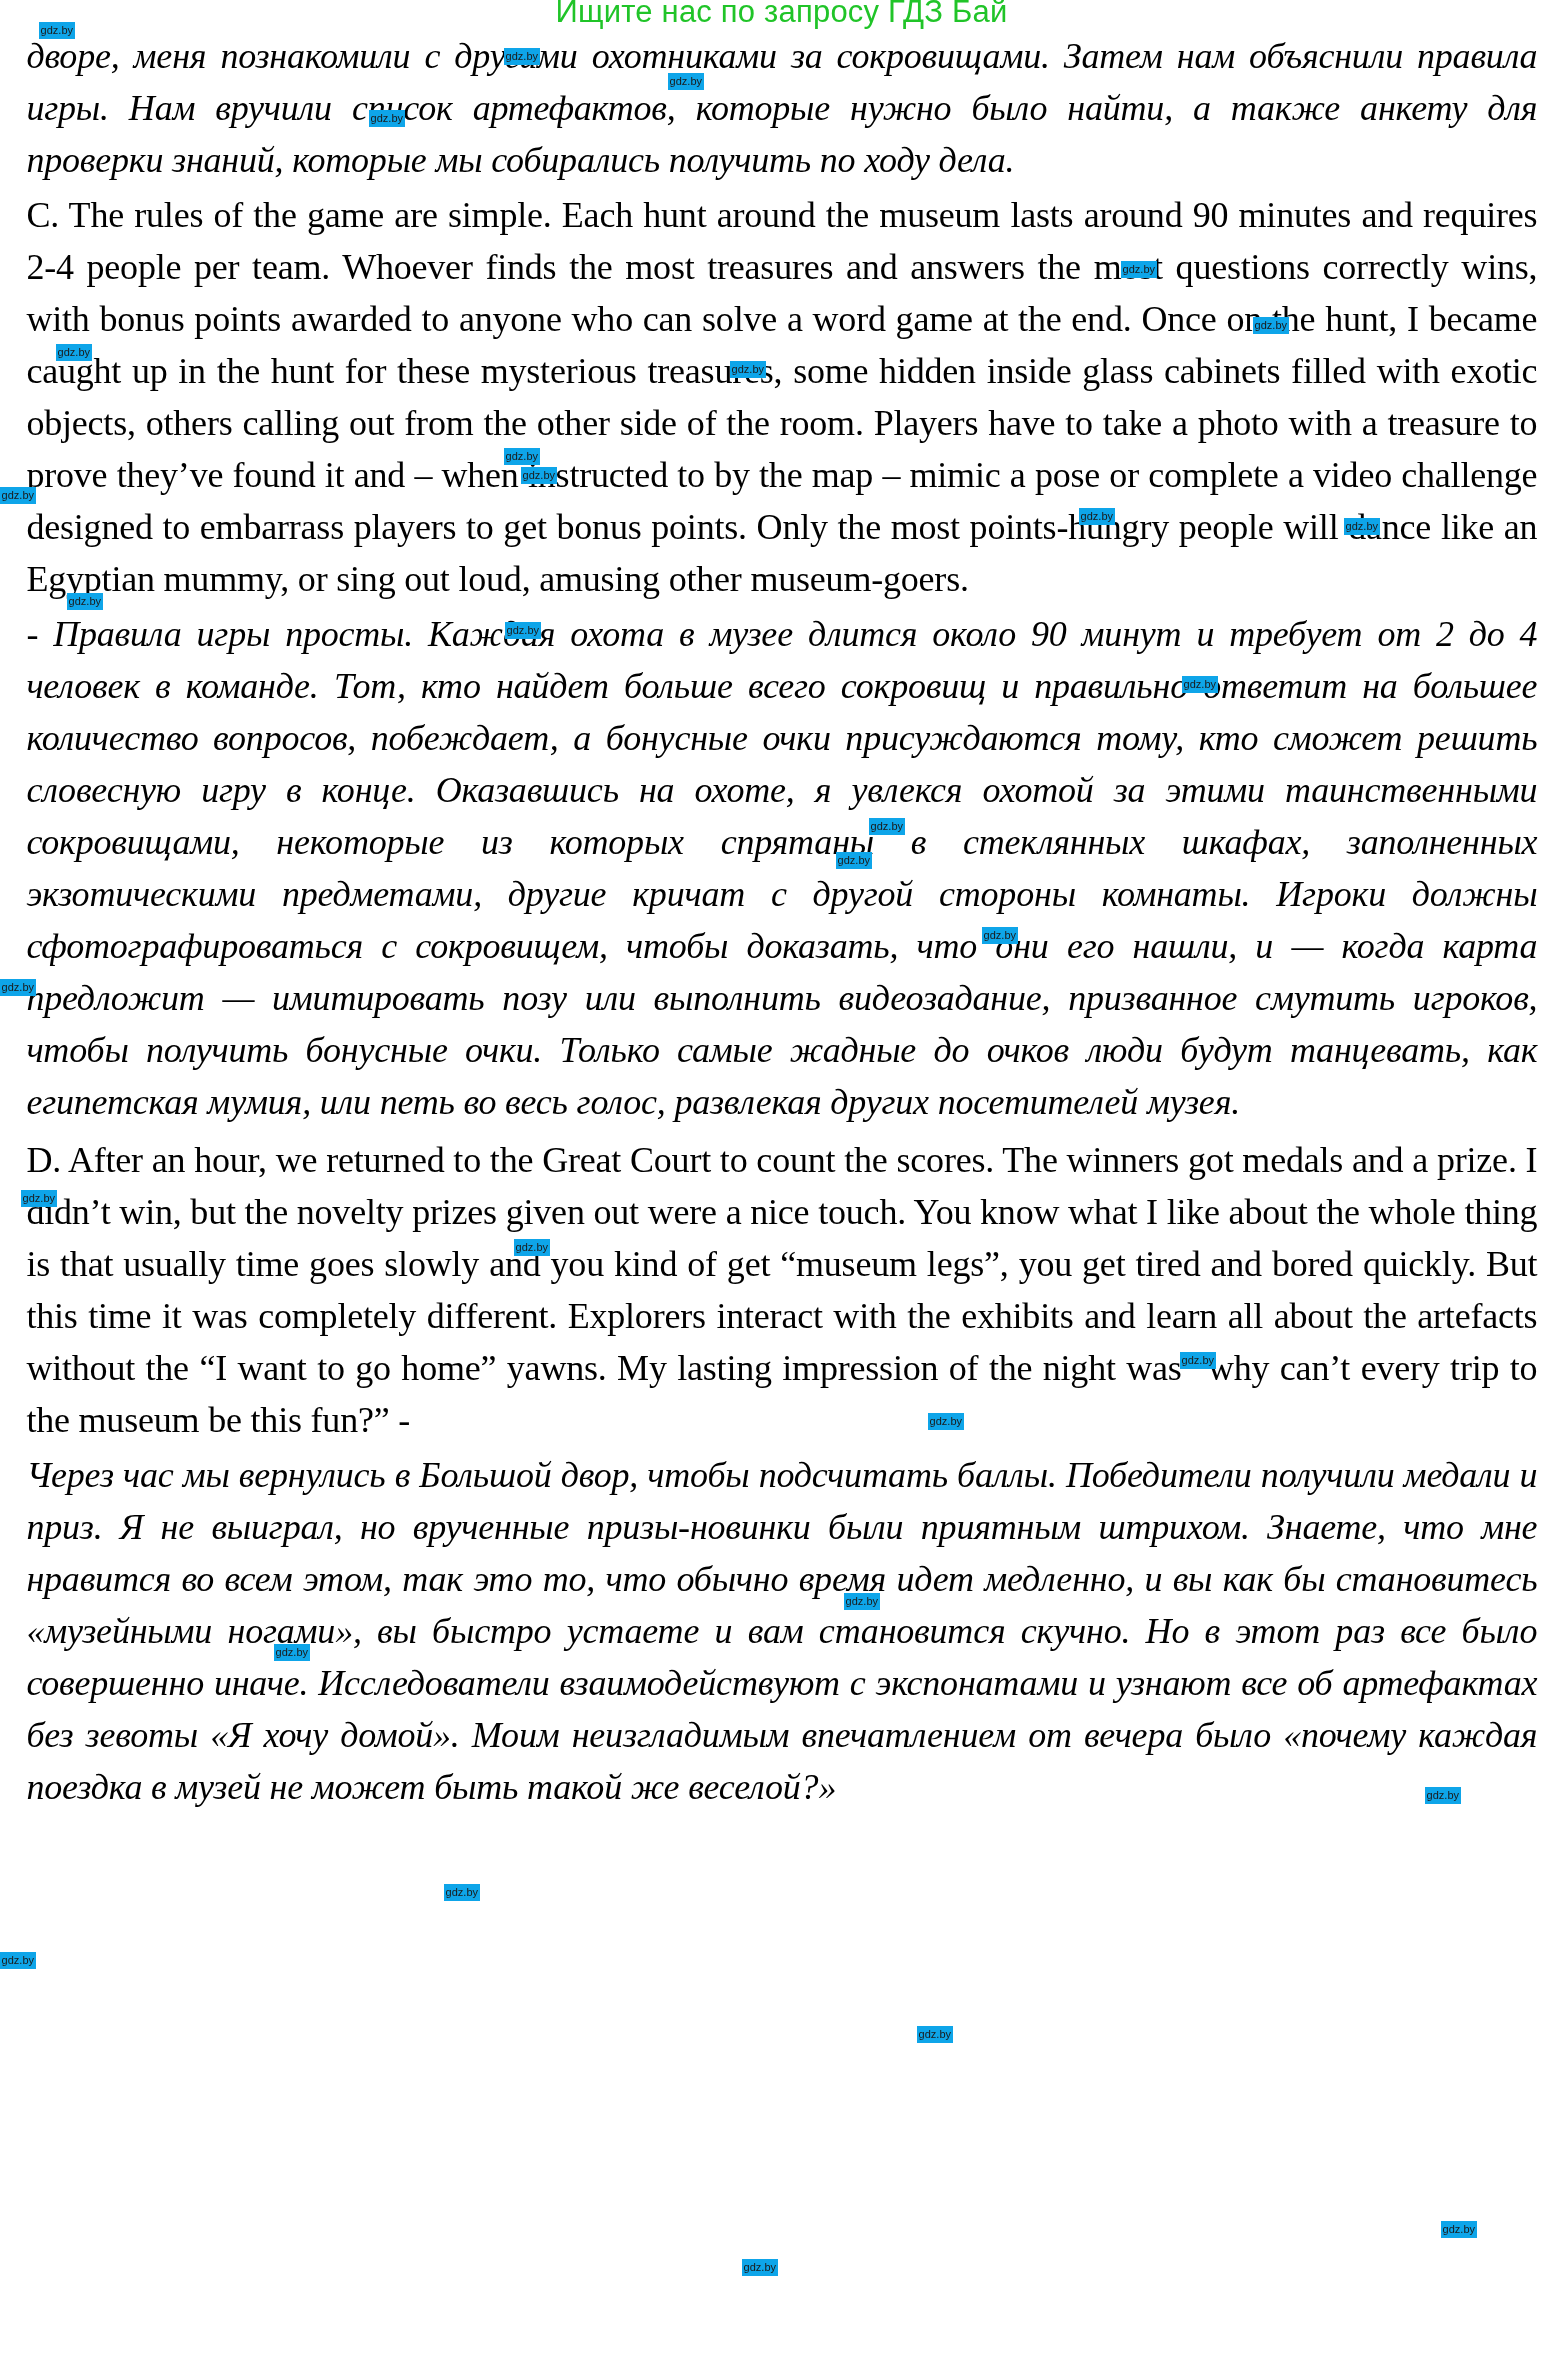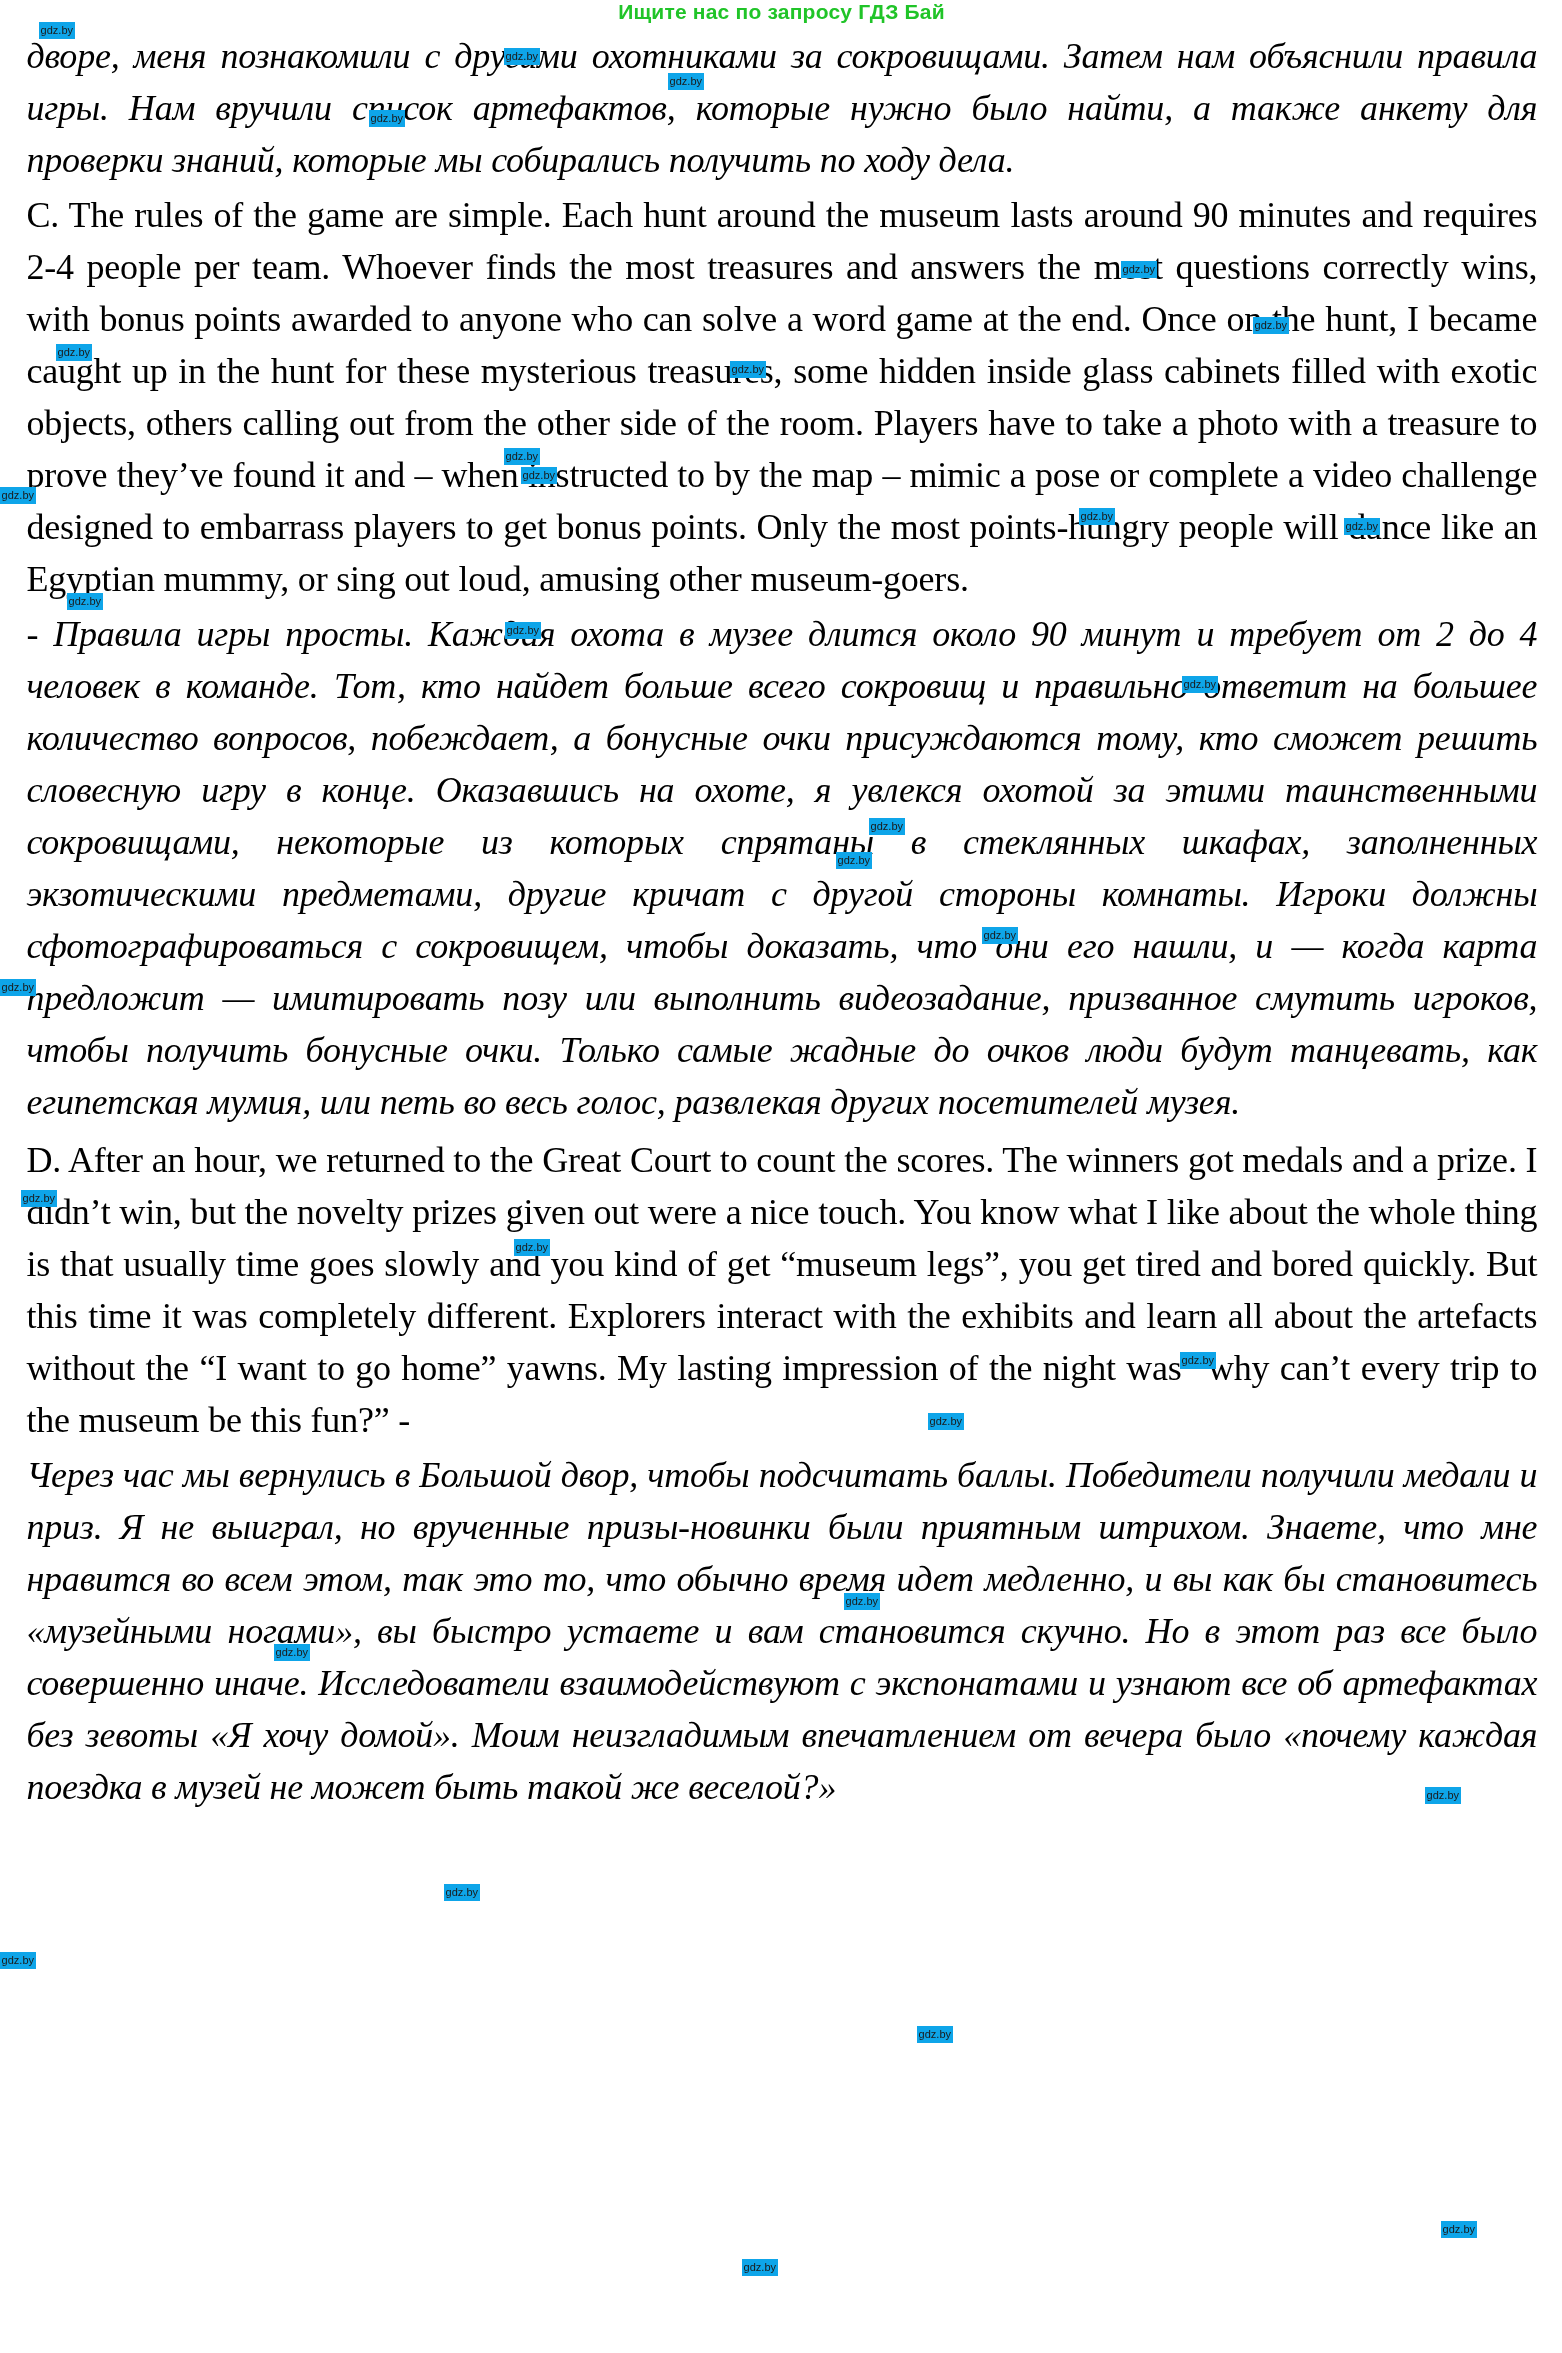--- a/index.html
+++ b/index.html
@@ -25,22 +25,22 @@
   }
 
   
   .promo-header {
     position: absolute;
     top: 0px;
     left: 0;
     width: 100%;
     text-align: center;
     font-family: "Liberation Sans", sans-serif;
-    font-weight: bold;
-    font-size: 21px;
+    font-weight: normal;
+    font-size: 31px;
     letter-spacing: 0.2px;
     color: #20c428;
     line-height: 23px;
     white-space: nowrap;
   }
 
   
   .text-column {
     position: absolute;
     left: 26.4px;

